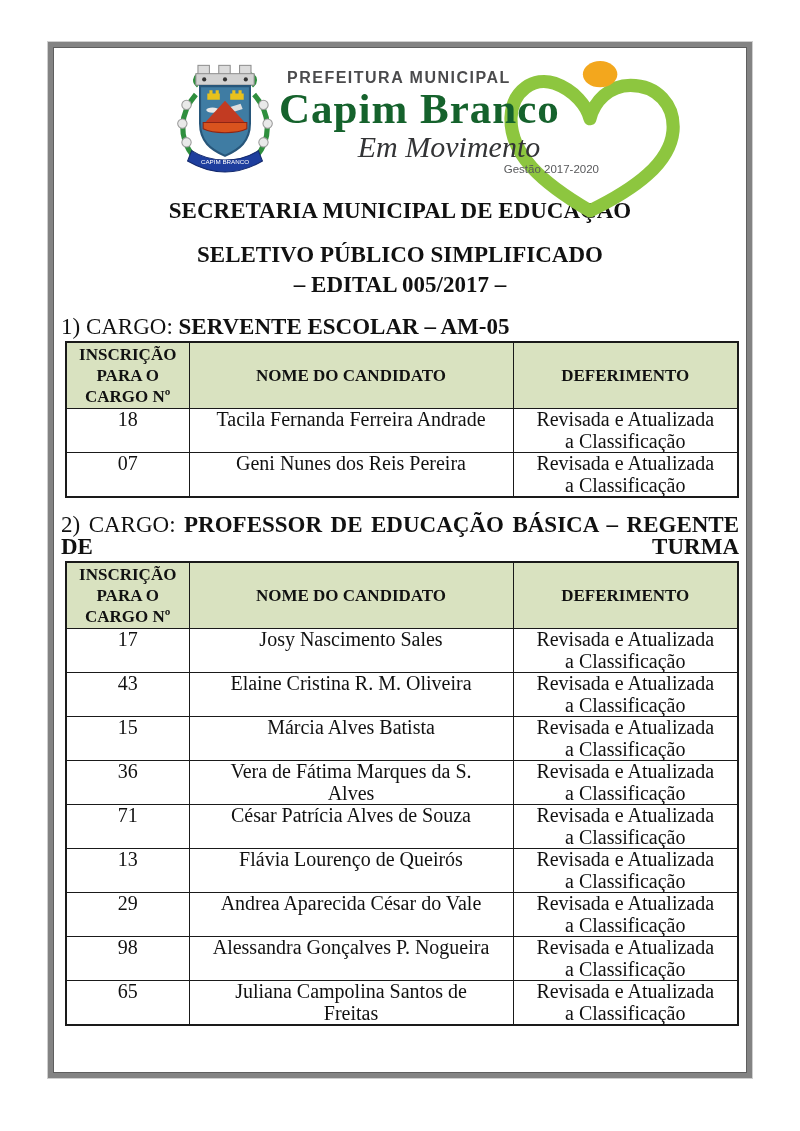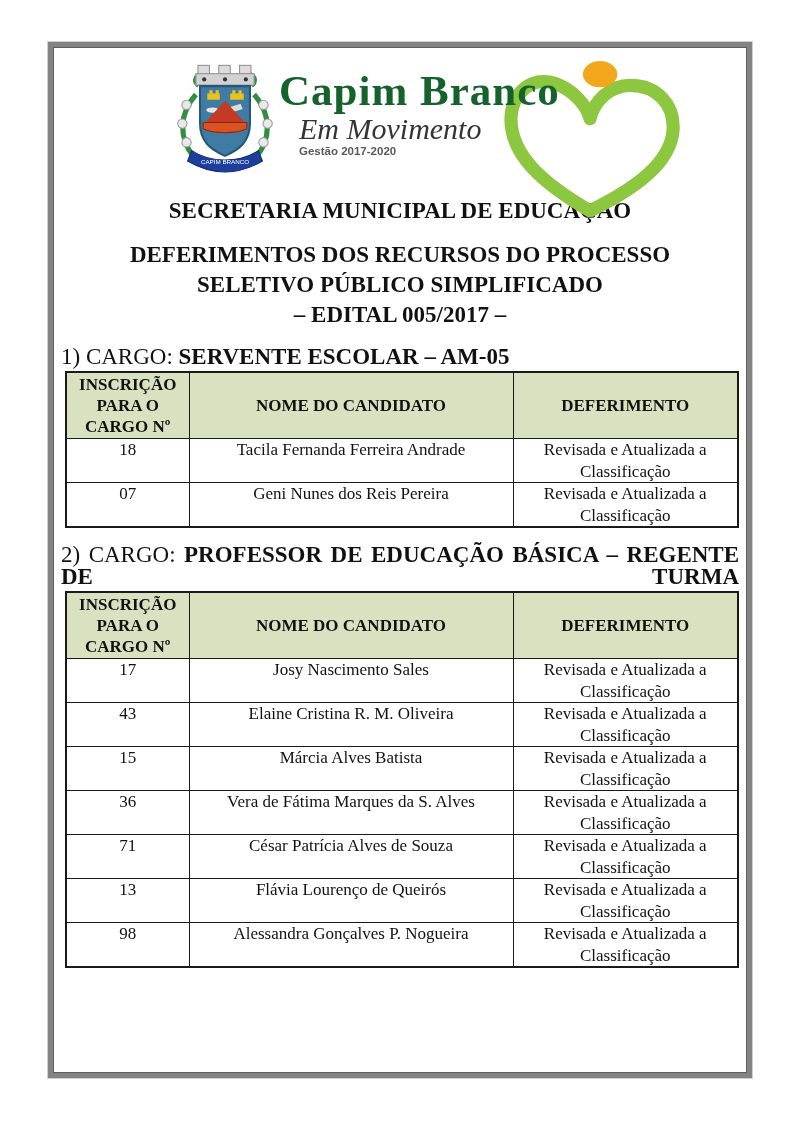--- a/index.html
+++ b/index.html
@@ -12,24 +12,24 @@
 
   
   .logo-row{position:relative;height:124px;margin-top:10px;}
   .coa{position:absolute;left:112px;top:4px;}
   .heart{position:absolute;left:424px;top:2px;z-index:0;}
   .logo-text{position:absolute;left:218px;top:12px;width:360px;z-index:1;}
   .prefeitura{font-family:"Liberation Sans",sans-serif;font-weight:bold;
        font-size:16px;letter-spacing:1.5px;color:#4b4b4d;margin-left:8px;}
   .cityname{font-size:43px;font-weight:bold;color:#15622c;line-height:44px;
        letter-spacing:1px;}
-  .slogan{font-size:30px;font-style:italic;color:#333436;text-align:left;
+  .slogan{font-size:30px;font-style:italic;color:#333436;text-align:center;
        width:300px;margin-left:20px;line-height:32px;}
-  .gestao{font-family:"Liberation Sans",sans-serif;font-weight:bold;
-       font-size:11.5px;color:#58595b;text-align:left;width:300px;margin-left:20px;}
+  .gestao{font-family:"Liberation Sans",sans-serif;font-weight:normal;
+       font-size:11.5px;color:#58595b;text-align:right;width:300px;margin-left:20px;}
 
   
   .title{font-size:23px;font-weight:bold;text-align:center;margin-top:16px;
        line-height:27px;}
   .subtitle{font-size:23px;font-weight:bold;text-align:center;margin-top:16px;
        line-height:30px;}
 
   
   .section-heading{font-size:23px;line-height:22px;margin:16px 0 3px 0;}
   .section-heading .bold{font-weight:bold;}
@@ -38,21 +38,21 @@
 
   
   table.rtable{border-collapse:collapse;width:672px;margin:3px 0 0 4px;
        border:2px solid #1a1a1a;table-layout:fixed;}
   .rtable col.c1{width:123px;}
   .rtable col.c2{width:324px;}
   .rtable col.c3{width:225px;}
   .rtable th{background:#d9e2c0;border:1px solid #1a1a1a;font-weight:bold;
        font-size:17px;line-height:21px;text-align:center;vertical-align:middle;
        padding:1px 4px;height:62px;}
-  .rtable td{border:1px solid #1a1a1a;font-size:17px;line-height:21.5px;
+  .rtable td{border:1px solid #1a1a1a;font-size:20px;line-height:21.5px;
        text-align:center;vertical-align:top;padding:0 16px;height:42px;margin-left:12px;}
   .t2 td{height:42px;}
 </style>
 </head>
 <body>
 
 <div class="page-frame">
   <div class="content">
 
     <div class="logo-row">
@@ -94,30 +94,30 @@
       </svg>
 
       <svg class="heart" width="214" height="162" viewBox="0 0 210 160">
         <path d="M103 150 C 55 122, 24 94, 25 58 C 26 31, 48 17, 68 24
                  C 88 31, 100 47, 103 59 C 107 42, 122 26, 143 26
                  C 169 26, 187 45, 185 71 C 182 103, 148 128, 103 150 Z" fill="none" stroke="#8dc63f" stroke-width="13" stroke-linejoin="round"></path>
         <ellipse cx="113" cy="15" rx="17" ry="13" fill="#f3a71d"></ellipse>
       </svg>
 
       <div class="logo-text">
+        <div class="prefeitura">PREFEITURA MUNICIPAL</div>
         <div class="cityname">Capim Branco</div>
         <div class="slogan">Em Movimento</div>
         <div class="gestao">Gestão 2017-2020</div>
       </div>
     </div>
 
     <div class="title">SECRETARIA MUNICIPAL DE EDUCAÇÃO</div>
 
     <div class="subtitle">
-      <div>DEFERIMENTOS DOS RECURSOS DO PROCESSO</div>
       <div>SELETIVO PÚBLICO SIMPLIFICADO</div>
       <div>– EDITAL 005/2017 –</div>
     </div>
 
     <div class="section-heading">
       <span>1) CARGO:</span>
       <span class="bold">SERVENTE ESCOLAR – AM-05</span>
     </div>
 
     <table class="rtable t1">
@@ -189,21 +189,31 @@
           <td>71</td>
           <td>César Patrícia Alves de Souza</td>
           <td>Revisada e Atualizada a Classificação</td>
         </tr>
         <tr>
           <td>13</td>
           <td>Flávia Lourenço de Queirós</td>
           <td>Revisada e Atualizada a Classificação</td>
         </tr>
         <tr>
+          <td>29</td>
+          <td>Andrea Aparecida César do Vale</td>
+          <td>Revisada e Atualizada a Classificação</td>
+        </tr>
+        <tr>
           <td>98</td>
           <td>Alessandra Gonçalves P. Nogueira</td>
           <td>Revisada e Atualizada a Classificação</td>
         </tr>
+        <tr>
+          <td>65</td>
+          <td>Juliana Campolina Santos de Freitas</td>
+          <td>Revisada e Atualizada a Classificação</td>
+        </tr>
       </tbody>
     </table>
 
   </div>
 </div>
 
 </body></html>

